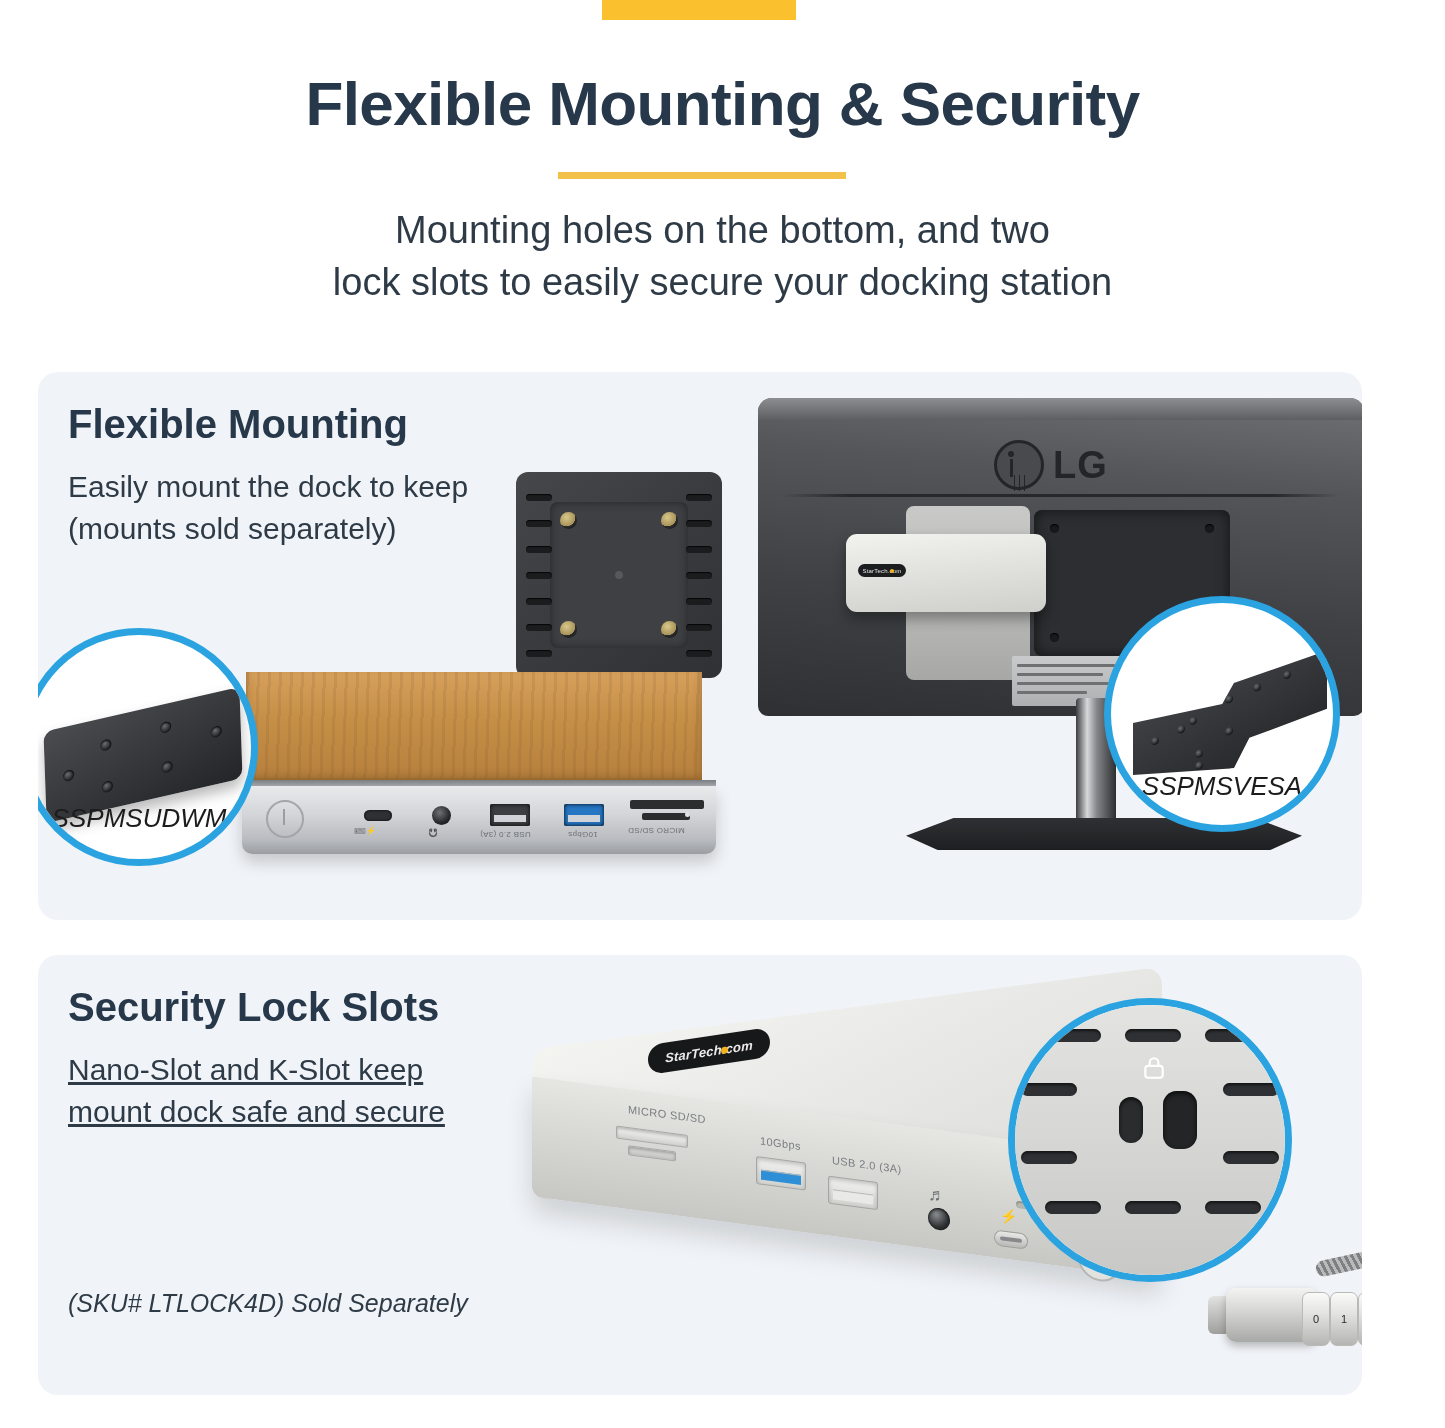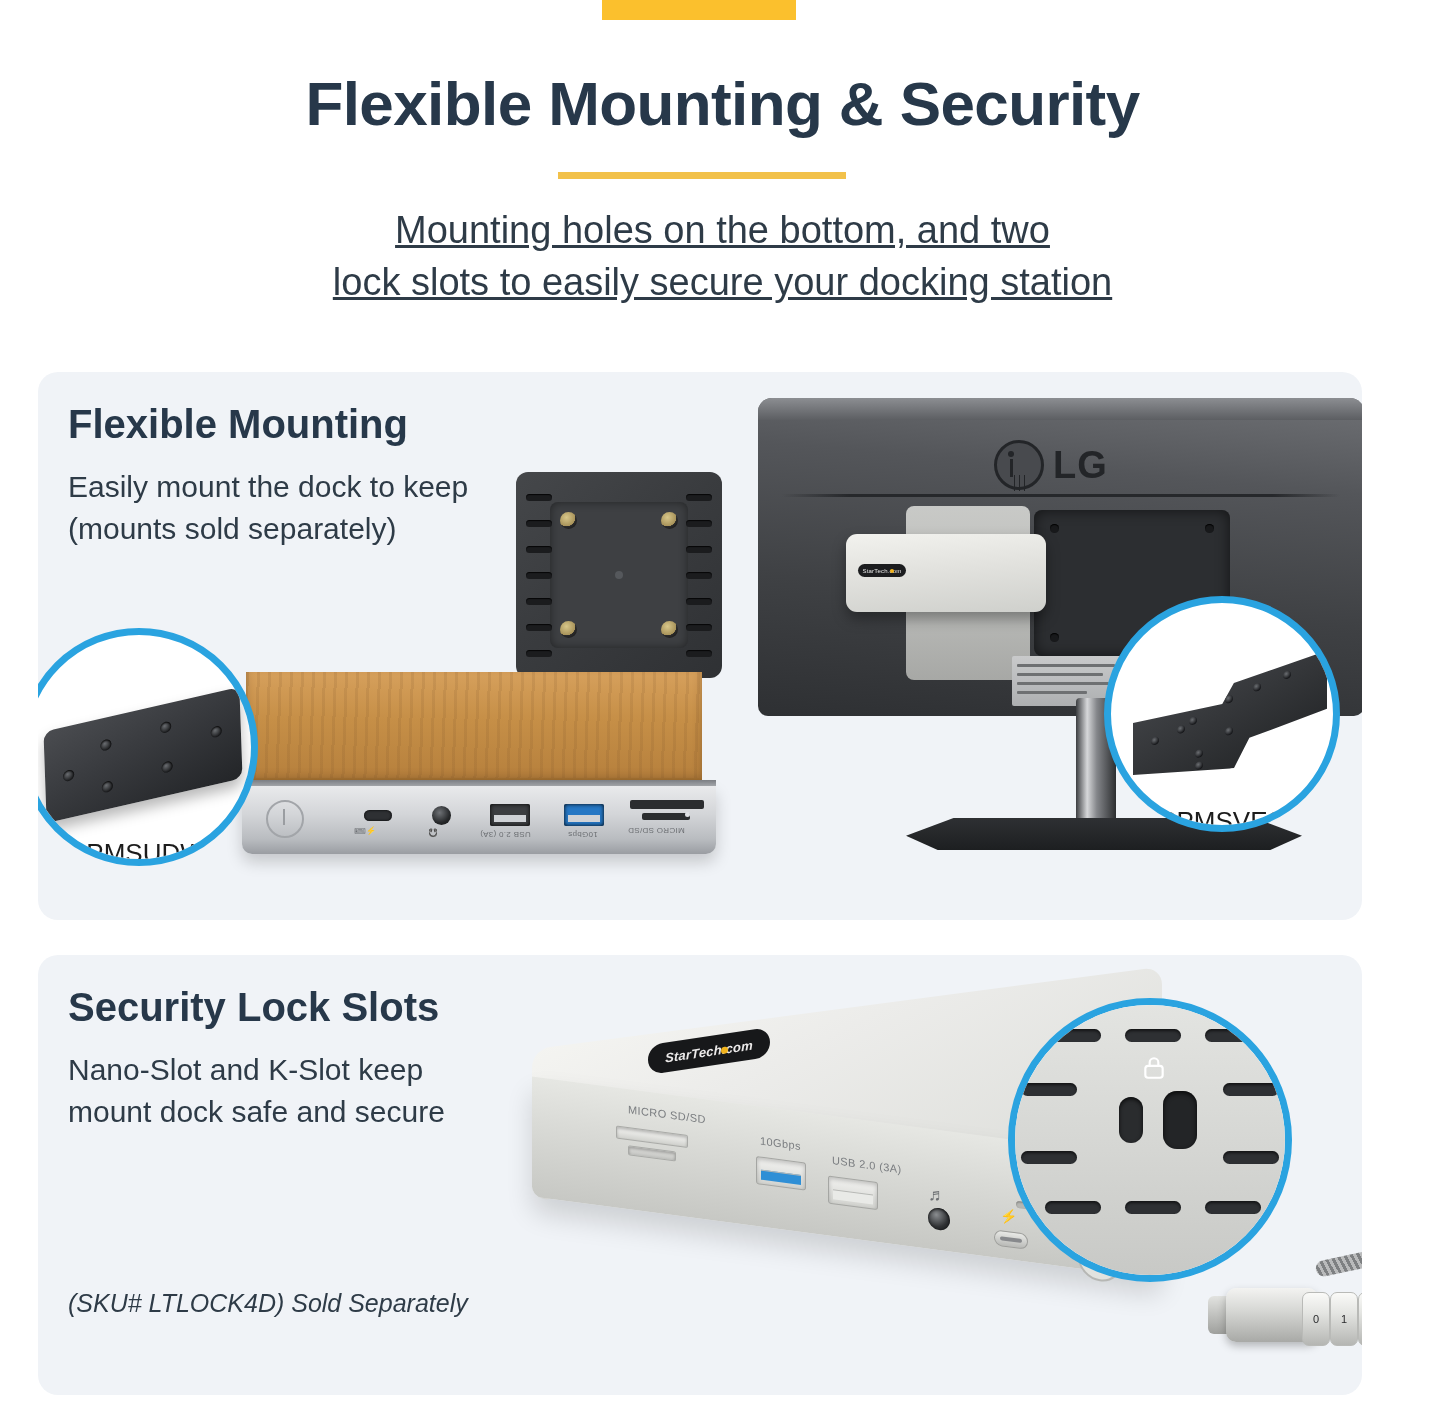--- a/index.html
+++ b/index.html
@@ -24,21 +24,21 @@
   .title-rule{
     position:absolute;left:558px;top:172px;width:288px;height:7px;
     background:#f2c14a;
   }
   .page-subtitle{
     position:absolute;left:0;top:204px;width:1445px;
     text-align:center;
     font-size:38px;line-height:52px;font-weight:400;
     color:#2e3b47;
   }
-  .page-subtitle span{display:block;text-decoration:underline;}
+  .page-subtitle span{display:block;}
 
   
   .panel{
     position:absolute;background:#f0f3f7;border-radius:20px;overflow:hidden;
   }
   #panel-mounting{left:38px;top:372px;width:1324px;height:548px;}
   #panel-security{left:38px;top:955px;width:1324px;height:440px;}
 
   .panel-heading{
     position:absolute;font-size:40px;font-weight:bold;color:#27384a;
@@ -55,21 +55,21 @@
 
   
   .art{position:absolute;}
   .callout-ring{
     position:absolute;border-radius:50%;
     border:7px solid #2aa3e0;background:#ffffff;
     box-sizing:border-box;overflow:hidden;
   }
   .callout-label{
     position:absolute;width:100%;text-align:center;
-    font-size:26px;color:#1c1c1c;margin-top:35px;
+    font-style:italic;font-size:26px;color:#1c1c1c;
   }
 
   
   
   #dock-bottom-plate{
     left:516px;top:472px;width:206px;height:206px;
     background:linear-gradient(140deg,#45474a 0%,#3a3c3f 45%,#2f3134 100%);
     border-radius:12px;
   }
   .plate-inner{
@@ -512,21 +512,21 @@
       <div class="vesa-hole" style="left:62px;top:90px;"></div>
     </div>
     <div class="callout-label">SSPMSVESA</div>
   </div>
 </div>
 
 <div class="panel" id="panel-security">
 
   <div class="panel-heading" style="left:30px;top:30px;text-align:center;">Security Lock Slots</div>
 
-  <div class="panel-body" style="left:30px;top:94px;width:430px;">
+  <div class="panel-body" style="left:30px;top:94px;width:430px;text-decoration:underline;">
     <span>Nano-Slot and K-Slot keep</span>
     <span>mount dock safe and secure</span>
   </div>
 
   <div class="panel-note" style="left:30px;top:330px;">
     <span>(SKU# LTLOCK4D) Sold Separately</span>
   </div>
 
   <div class="art" id="dock-hero" style="left:442px;top:45px;">
     <div class="hero-top"></div>

